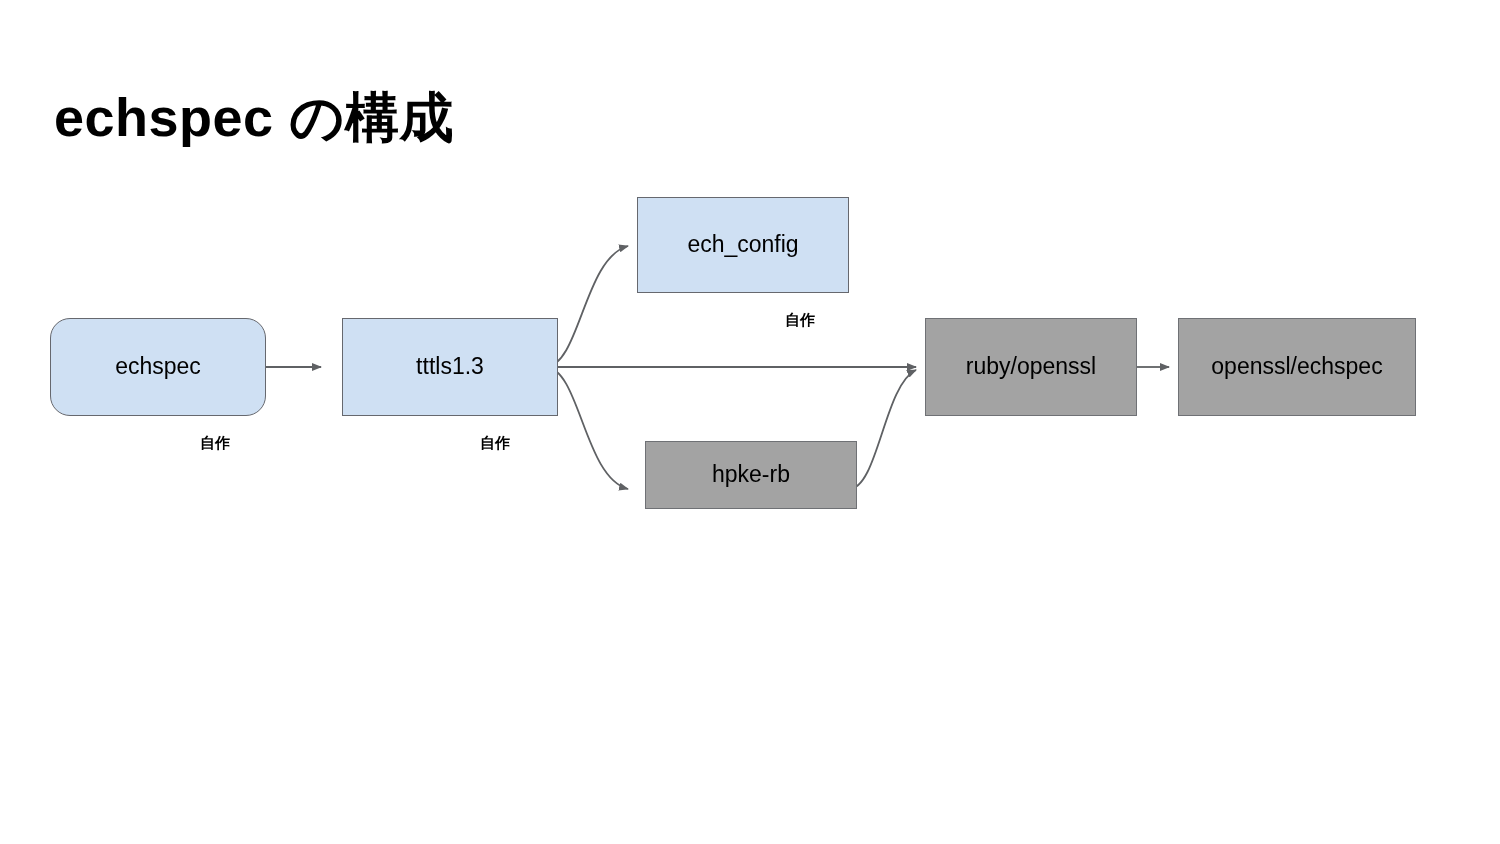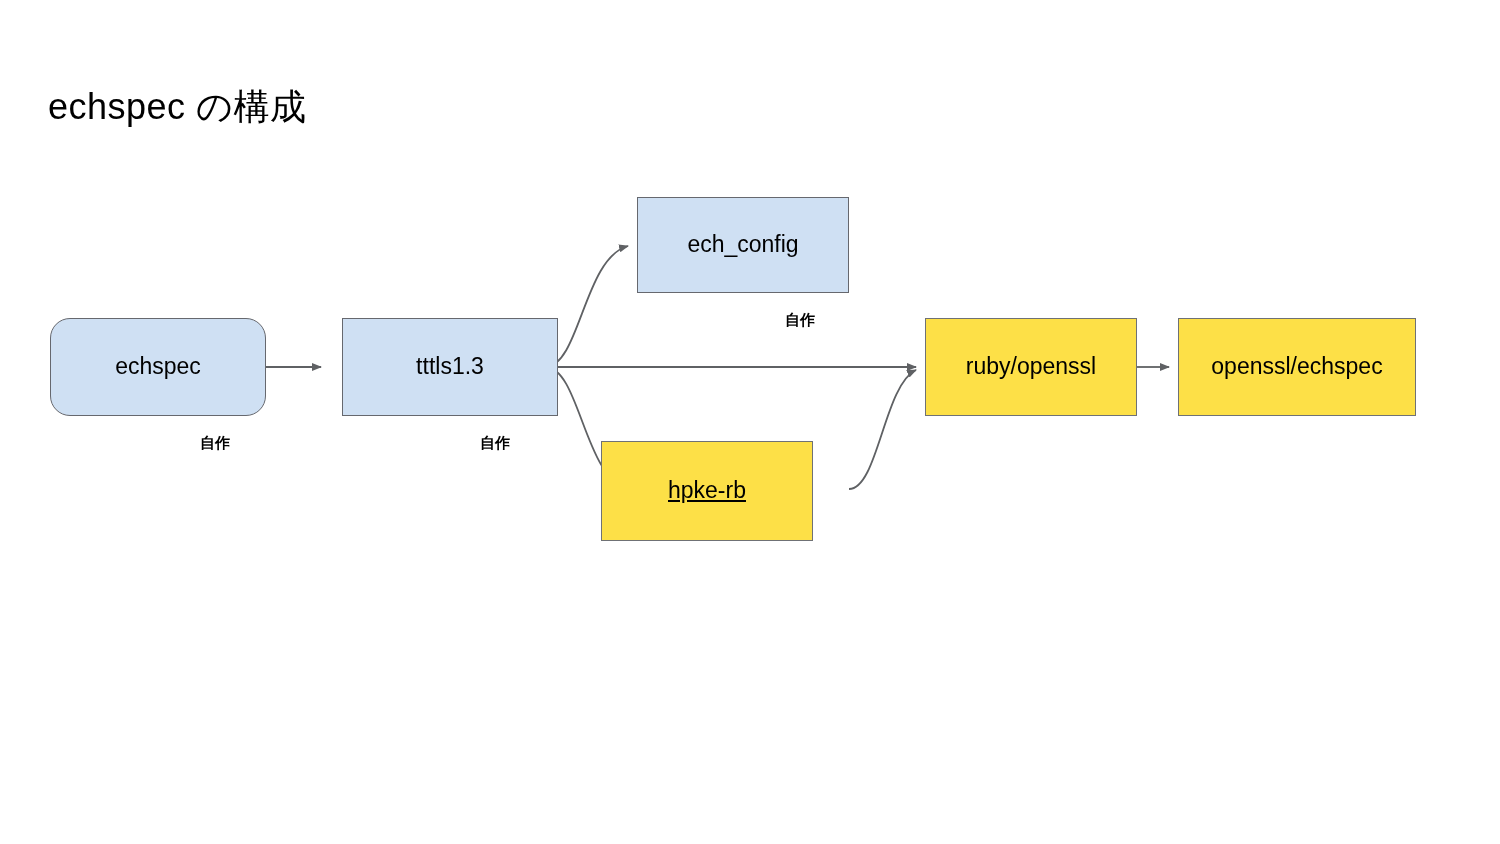--- a/index.html
+++ b/index.html
@@ -12,26 +12,26 @@
   }
   #slide {
     position: relative;
     width: 1500px;
     height: 844px;
     background: #ffffff;
     overflow: hidden;
   }
   #slide-title {
     position: absolute;
-    left: 48px;
+    left: 54px;
     top: 86px;
-    font-size: 36px;
+    font-size: 54px;
     line-height: 1.15;
     color: #000000;
-    font-weight: 400;
+    font-weight: 700;
     letter-spacing: 0.5px;
     white-space: nowrap;
   }
   #edges {
     position: absolute;
     left: 0;
     top: 0;
     width: 1500px;
     height: 844px;
     pointer-events: none;
@@ -46,21 +46,21 @@
     font-size: 23px;
     color: #000000;
     text-align: center;
     line-height: 1.2;
   }
   .node.blue {
     background: #cfe0f3;
     border-color: #66686e;
   }
   .node.gray {
-    background: #fde047;
+    background: #a3a3a3;
     border-color: #6f7175;
   }
   .annotation {
     position: absolute;
     font-size: 15px;
     font-weight: 700;
     color: #000000;
     text-align: center;
     white-space: nowrap;
     font-family: "DejaVu Sans", "Liberation Sans", sans-serif;
@@ -110,21 +110,21 @@
   </div>
 
   <div class="node blue" style="left:330px; top:318px; width:216px; height:98px;margin-left:12px;">
     <span>tttls1.3</span>
   </div>
 
   <div class="node blue" style="left:637px; top:197px; width:212px; height:96px;">
     <span>ech_config</span>
   </div>
 
-  <div class="node gray" style="left:601px; top:441px; width:212px; height:100px;text-decoration:underline;">
+  <div class="node gray" style="left:645px; top:441px; width:212px; height:68px;">
     <span>hpke-rb</span>
   </div>
 
   <div class="node gray" style="left:925px; top:318px; width:212px; height:98px;">
     <span>ruby/openssl</span>
   </div>
 
   <div class="node gray" style="left:1178px; top:318px; width:238px; height:98px;">
     <span>openssl/echspec</span>
   </div>

